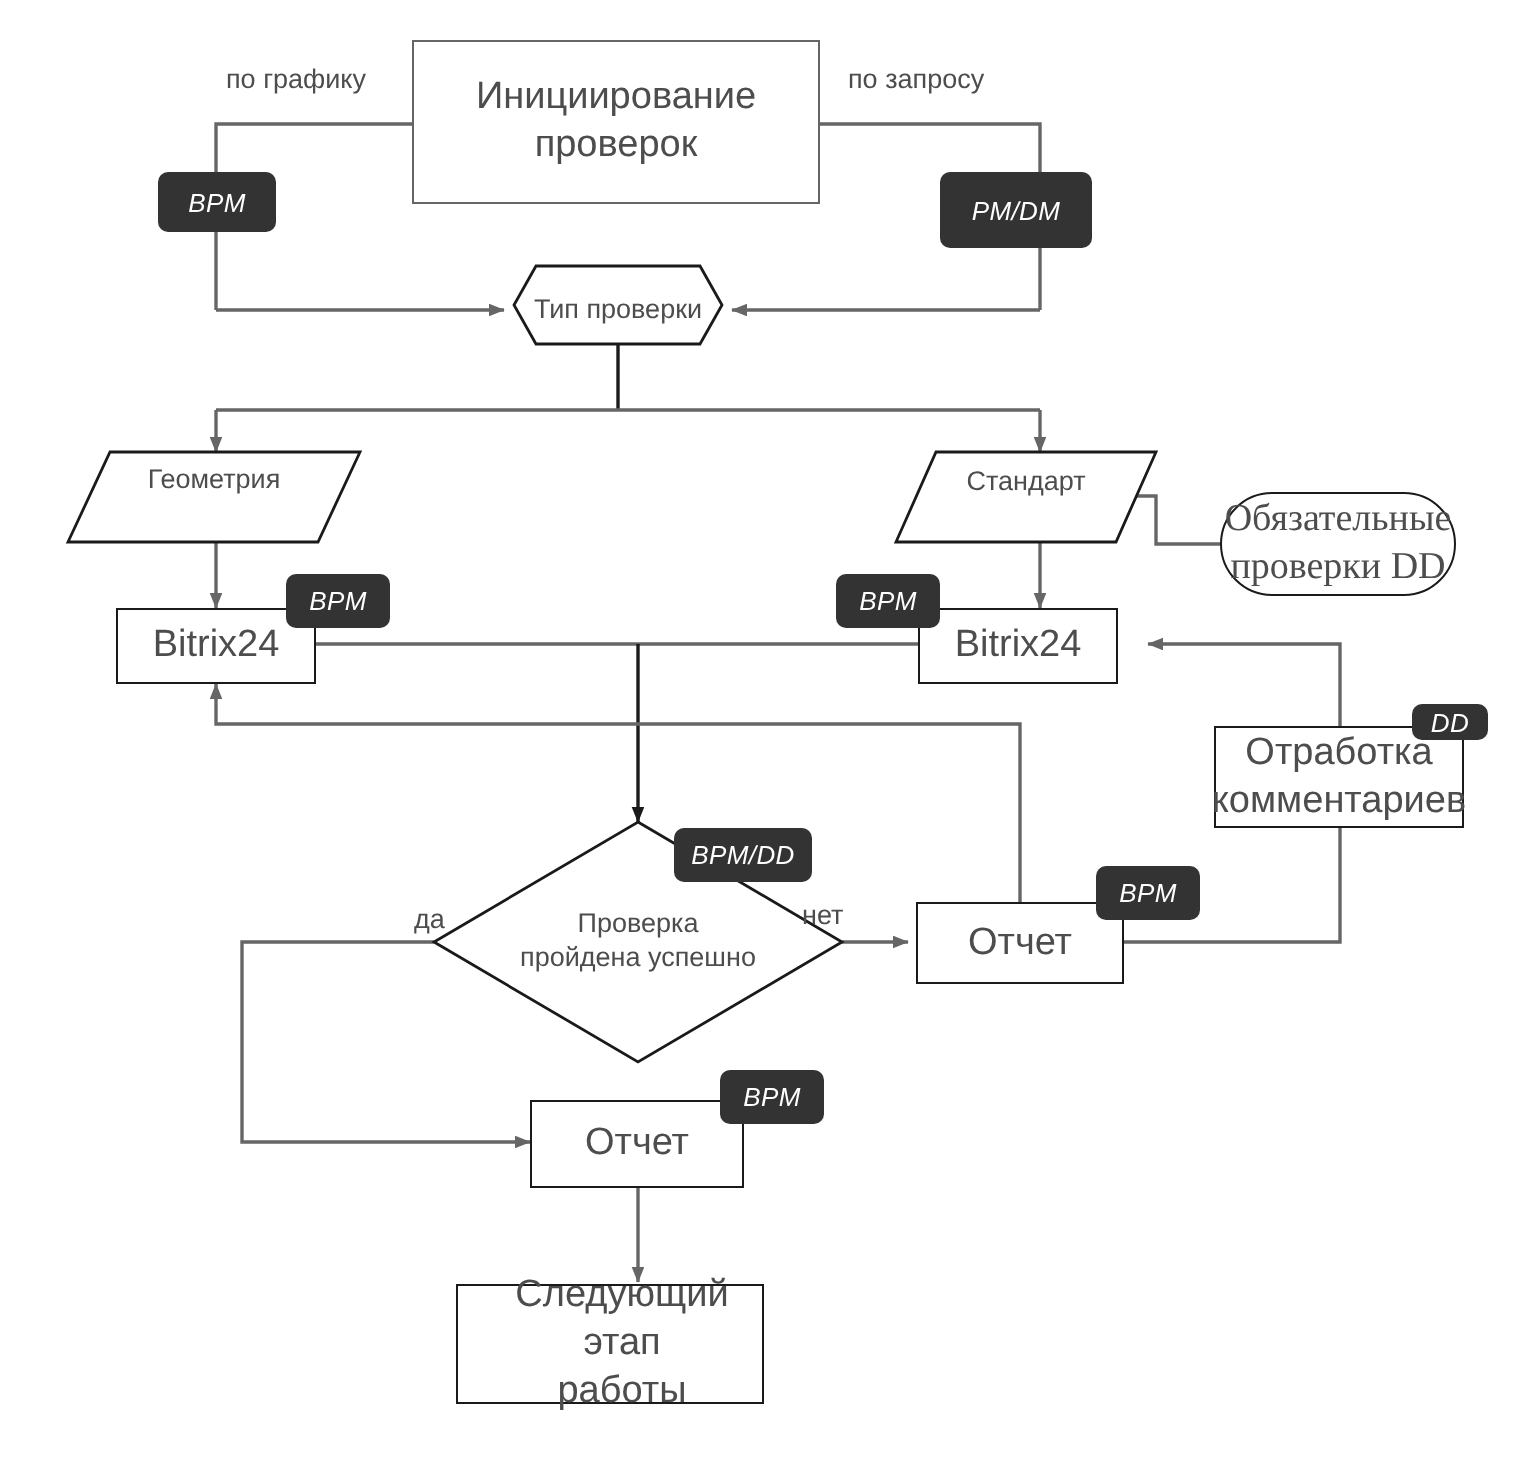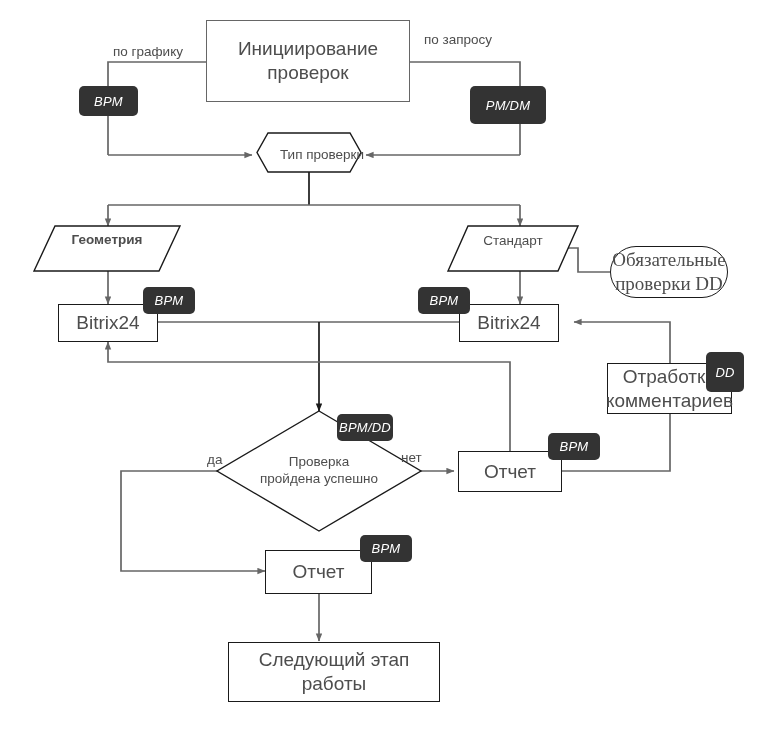--- a/index.html
+++ b/index.html
@@ -141,65 +141,65 @@
 
     <polygon points="55,226 180,226 159,271 34,271" fill="#ffffff" stroke="#1a1a1a" stroke-width="1.4"></polygon>
 
     <polygon points="468,226 578,226 558,271 448,271" fill="#ffffff" stroke="#1a1a1a" stroke-width="1.4"></polygon>
 
     <polygon points="268,133 350,133 361,152.5 350,172 268,172 257,152.5" fill="#ffffff" stroke="#1a1a1a" stroke-width="1.4"></polygon>
 
     <polygon points="319,411 421,471 319,531 217,471" fill="#ffffff" stroke="#1a1a1a" stroke-width="1.4"></polygon>
   </svg>
 
-  <div class="shape-text" style="left:34px; top:226px; width:146px; height:29px;font-weight:bold;">Геометрия</div>
+  <div class="shape-text" style="left:34px; top:226px; width:146px; height:29px;">Геометрия</div>
 
   <div class="shape-text" style="left:448px; top:226px; width:130px; height:31px;">Стандарт</div>
 
-  <div class="shape-text" style="left:270px; top:133px; width:104px; height:45px;">Тип проверки</div>
+  <div class="shape-text" style="left:257px; top:133px; width:104px; height:45px;">Тип проверки</div>
 
   <div class="shape-text" style="left:234px; top:441px; width:170px; height:60px; white-space:pre-line;">Проверка
 пройдена успешно</div>
 
   <div class="node rect-soft" style="left:206px; top:20px; width:204px; height:82px;">Инициирование проверок</div>
 
   <div class="node stadium" style="left:610px; top:246px; width:118px; height:52px; white-space:pre-line;">Обязательные
 проверки DD</div>
 
   <div class="node rect" style="left:58px; top:304px; width:100px; height:38px;">Bitrix24</div>
 
   <div class="node rect" style="left:459px; top:304px; width:100px; height:38px;">Bitrix24</div>
 
   <div class="node rect" style="left:607px; top:363px; width:125px; height:51px; white-space:pre-line;">Отработка
 комментариев</div>
 
   <div class="node rect" style="left:458px; top:451px; width:104px; height:41px;">Отчет</div>
 
   <div class="node rect" style="left:265px; top:550px; width:107px; height:44px;">Отчет</div>
 
-  <div class="node rect" style="left:228px; top:642px; width:212px; height:60px; white-space:pre-line;">Следующий этап
+  <div class="node rect" style="left:228px; top:642px; width:154px; height:60px; white-space:pre-line;padding-left:12px;">Следующий этап
 работы</div>
 
   <div class="badge" style="left:79px; top:86px; width:59px; height:30px;">BPM</div>
 
   <div class="badge" style="left:470px; top:86px; width:76px; height:38px;">PM/DM</div>
 
   <div class="badge" style="left:143px; top:287px; width:52px; height:27px;">BPM</div>
 
   <div class="badge" style="left:418px; top:287px; width:52px; height:27px;">BPM</div>
 
-  <div class="badge" style="left:337px; top:414px; width:56px; height:27px;">BPM/DD</div>
+  <div class="badge" style="left:337px; top:414px; width:69px; height:27px;">BPM/DD</div>
 
   <div class="badge" style="left:548px; top:433px; width:52px; height:27px;">BPM</div>
 
   <div class="badge" style="left:360px; top:535px; width:52px; height:27px;">BPM</div>
 
-  <div class="badge" style="left:706px; top:352px; width:38px; height:40px;">DD</div>
-
-  <div class="edge-label" style="left:113px; top:32px;margin-top:12px;">по графику</div>
+  <div class="badge" style="left:706px; top:352px; width:38px; height:18px;">DD</div>
+
+  <div class="edge-label" style="left:113px; top:32px;">по графику</div>
 
   <div class="edge-label" style="left:424px; top:32px;">по запросу</div>
 
   <div class="edge-label" style="left:207px; top:452px;">да</div>
 
   <div class="edge-label" style="left:401px; top:450px;">нет</div>
 
 </div>
 
 </body></html>

